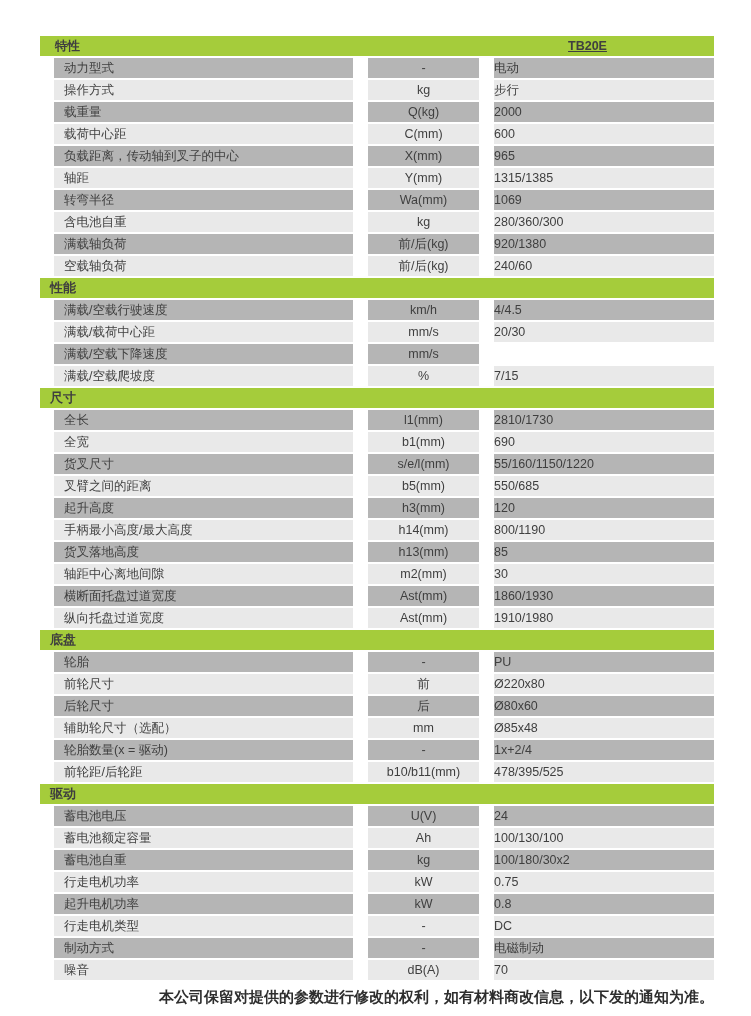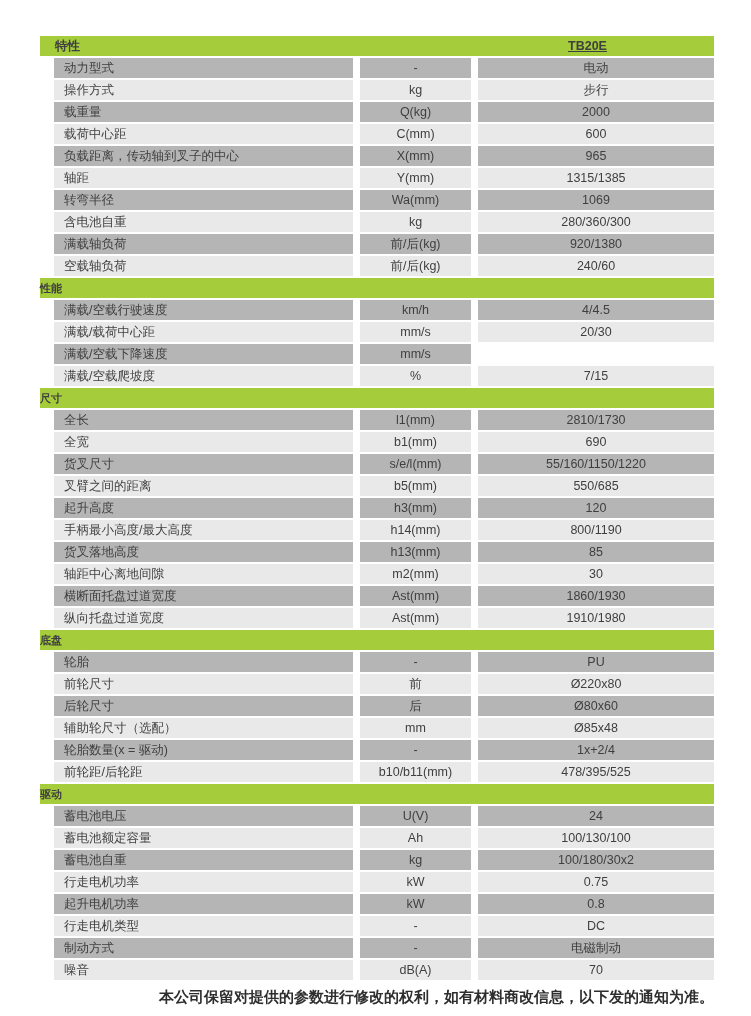--- a/index.html
+++ b/index.html
@@ -13,26 +13,26 @@
     width:751px;height:1016px;position:relative;background:#ffffff;
     font-family:"Liberation Sans","DejaVu Sans",sans-serif;
     color:var(--text);
     overflow:hidden;
   }
   .spec-table{position:absolute;left:40px;top:36px;width:674px;}
   .row{height:20px;margin-bottom:2px;display:flex;}
   .row.head,.row.section{background:var(--green);}
   .head-label{flex:1;padding-left:15px;line-height:20px;font-size:12.5px;font-weight:bold;}
   .head-model{width:253px;text-align:center;line-height:20px;font-size:12.5px;font-weight:bold;text-decoration:underline;}
-  .section-title{line-height:20px;font-size:11px;font-weight:bold;}
-  .row.data{gap:7px;padding-left:14px;}
+  .section-title{padding-left:10px;line-height:20px;font-size:13px;font-weight:bold;}
+  .row.data{gap:15px;padding-left:14px;}
   .cell{line-height:20px;font-size:12.5px;}
   .c-label{width:289px;padding-left:10px;text-align:left;white-space:nowrap;overflow:hidden;}
   .c-unit{width:111px;text-align:center;}
-  .c-value{flex:1;text-align:center;}
+  .c-value{flex:1;text-align:left;}
   .row.data.dark .cell{background:var(--row-dark);}
   .row.data.light .cell{background:var(--row-light);}
   .footer-note{
     position:absolute;top:988px;right:37px;
     font-size:15px;font-weight:bold;color:#2e2e2e;white-space:nowrap;
   }
 </style>
 </head>
 <body>
 

